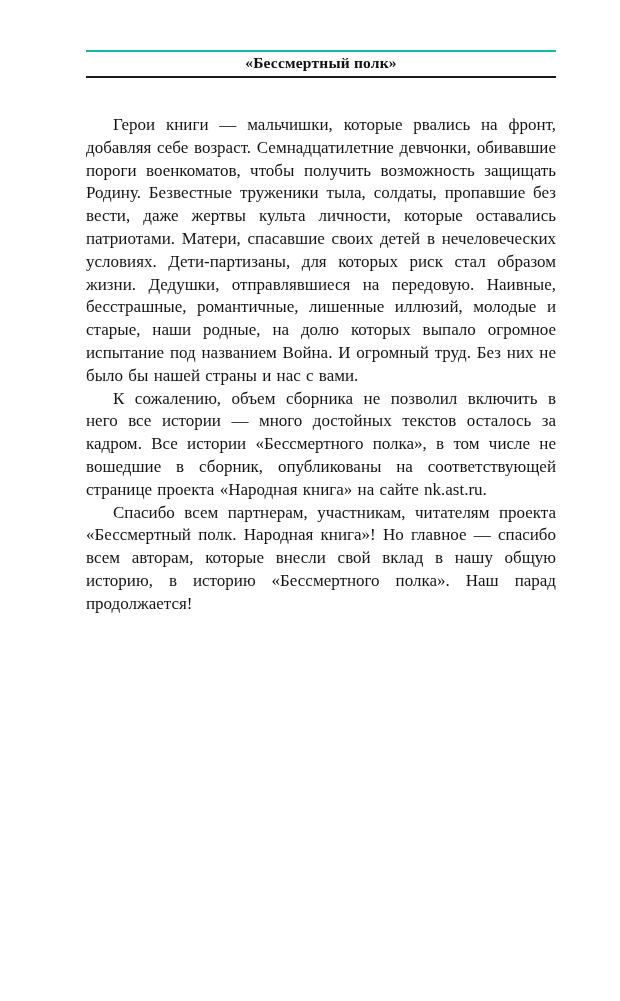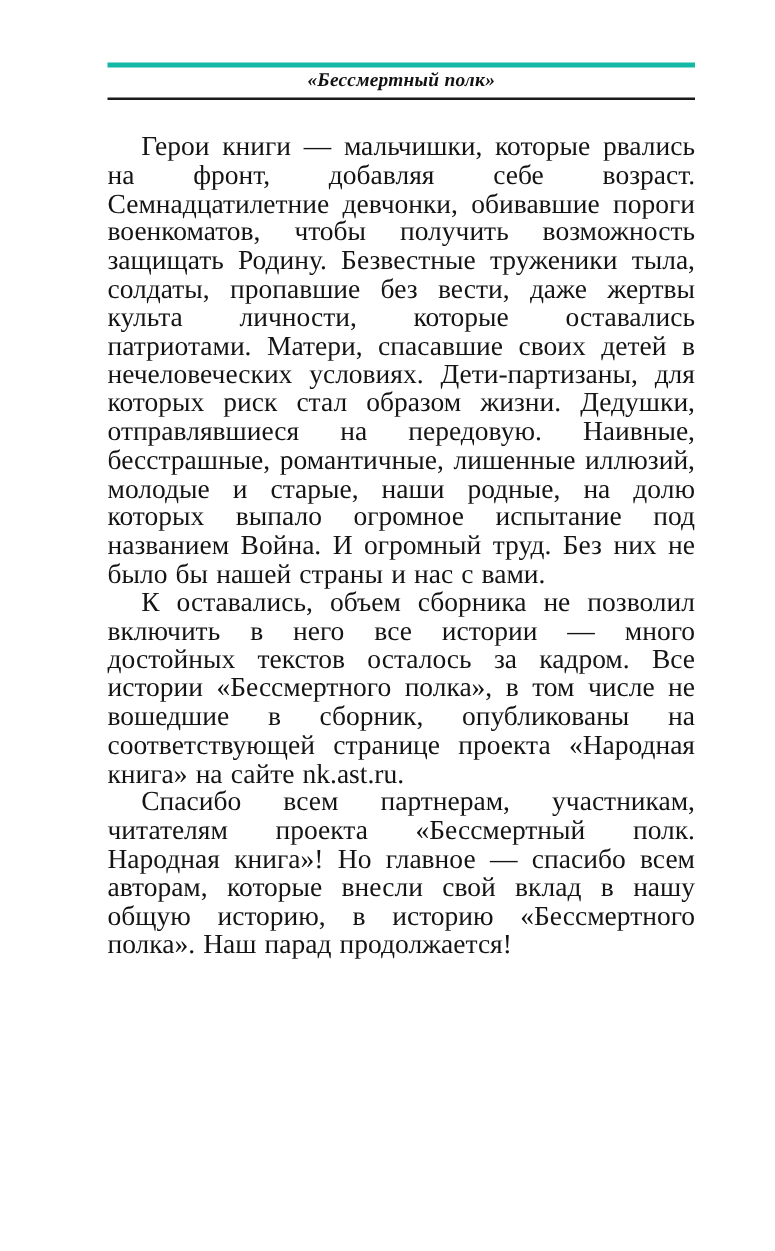--- a/index.html
+++ b/index.html
@@ -13,52 +13,51 @@
     width: 620px;
     height: 1001px;
     margin: 0 auto;
     background: #ffffff;
     font-family: "Liberation Serif", "DejaVu Serif", serif;
     color: #141414;
     padding: 50px 64px 0 86px;
     overflow: hidden;
   }
   .running-head {
-    border-top: 4px solid #14b8a6;
+    border-top: 2px solid #14b8a6;
     border-bottom: 2px solid #1a1a1a;
     padding: 2px 0 4px 0;
     text-align: center;
-    margin-bottom: 26px;
-    font-style: italic;
+    margin-bottom: 36px;
   }
   .running-head .title {
     font-weight: bold;
     font-size: 15.5px;
     letter-spacing: 0.2px;
     color: #111111;
   }
   .body-text p {
     margin: 0;
-    font-size: 22px;
+    font-size: 17px;
     line-height: 22.8px;
     text-align: justify;
     text-indent: 27px;
     word-spacing: 1px;
     hyphens: auto;
     -webkit-hyphens: auto;
   }
 </style>
 </head>
 <body>
 
 <div class="page">
 
   <div class="running-head">
     <span class="title">«Бессмертный полк»</span>
   </div>
 
   <div class="body-text">
     <p>Герои книги — мальчишки, которые рвались на фронт, добавляя себе возраст. Семнадцатилетние девчонки, обивавшие пороги военкоматов, чтобы получить возможность защищать Родину. Безвестные труженики тыла, солдаты, пропавшие без вести, даже жертвы культа личности, которые оставались патриотами. Матери, спасавшие своих детей в нечеловеческих условиях. Дети-партизаны, для которых риск стал образом жизни. Дедушки, отправлявшиеся на передовую. Наивные, бесстрашные, романтичные, лишенные иллюзий, молодые и старые, наши родные, на долю которых выпало огромное испытание под названием Война. И огромный труд. Без них не было бы нашей страны и нас с вами.</p>
-    <p>К оставались, объем сборника не позволил включить в него все истории — много достойных текстов осталось за кадром. Все истории «Бессмертного полка», в том числе не вошедшие в сборник, опубликованы на соответствующей странице проекта «Народная книга» на сайте nk.ast.ru.</p>
+    <p>К сожалению, объем сборника не позволил включить в него все истории — много достойных текстов осталось за кадром. Все истории «Бессмертного полка», в том числе не вошедшие в сборник, опубликованы на соответствующей странице проекта «Народная книга» на сайте nk.ast.ru.</p>
     <p>Спасибо всем партнерам, участникам, читателям проекта «Бессмертный полк. Народная книга»! Но главное — спасибо всем авторам, которые внесли свой вклад в нашу общую историю, в историю «Бессмертного полка». Наш парад продолжается!</p>
   </div>
 
 </div>
 
 </body></html>

